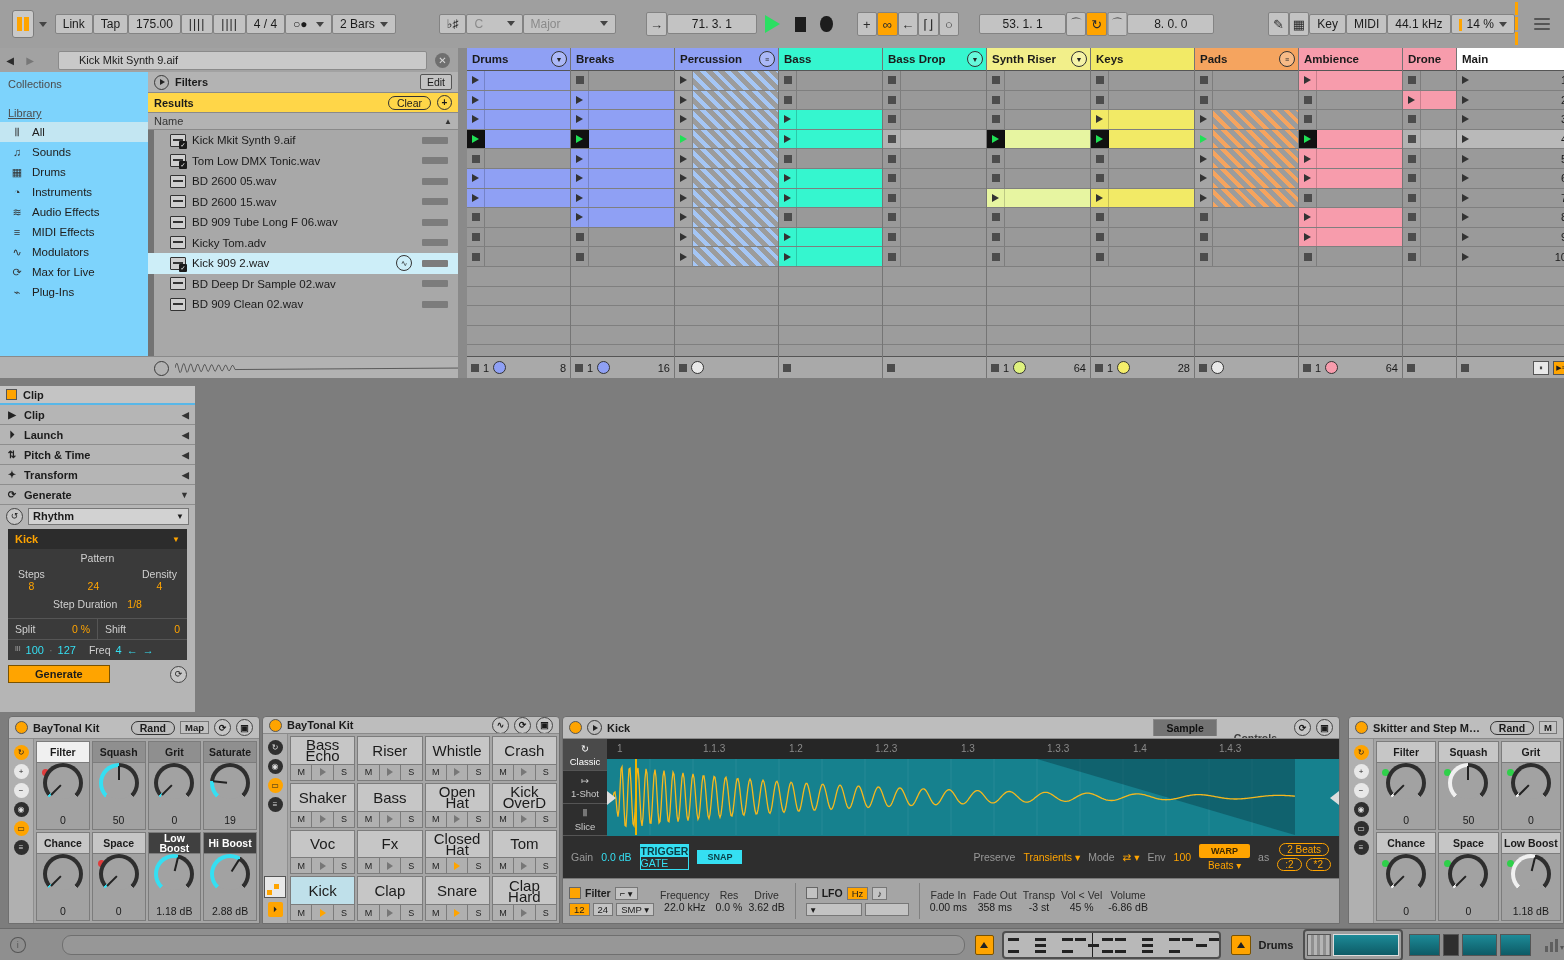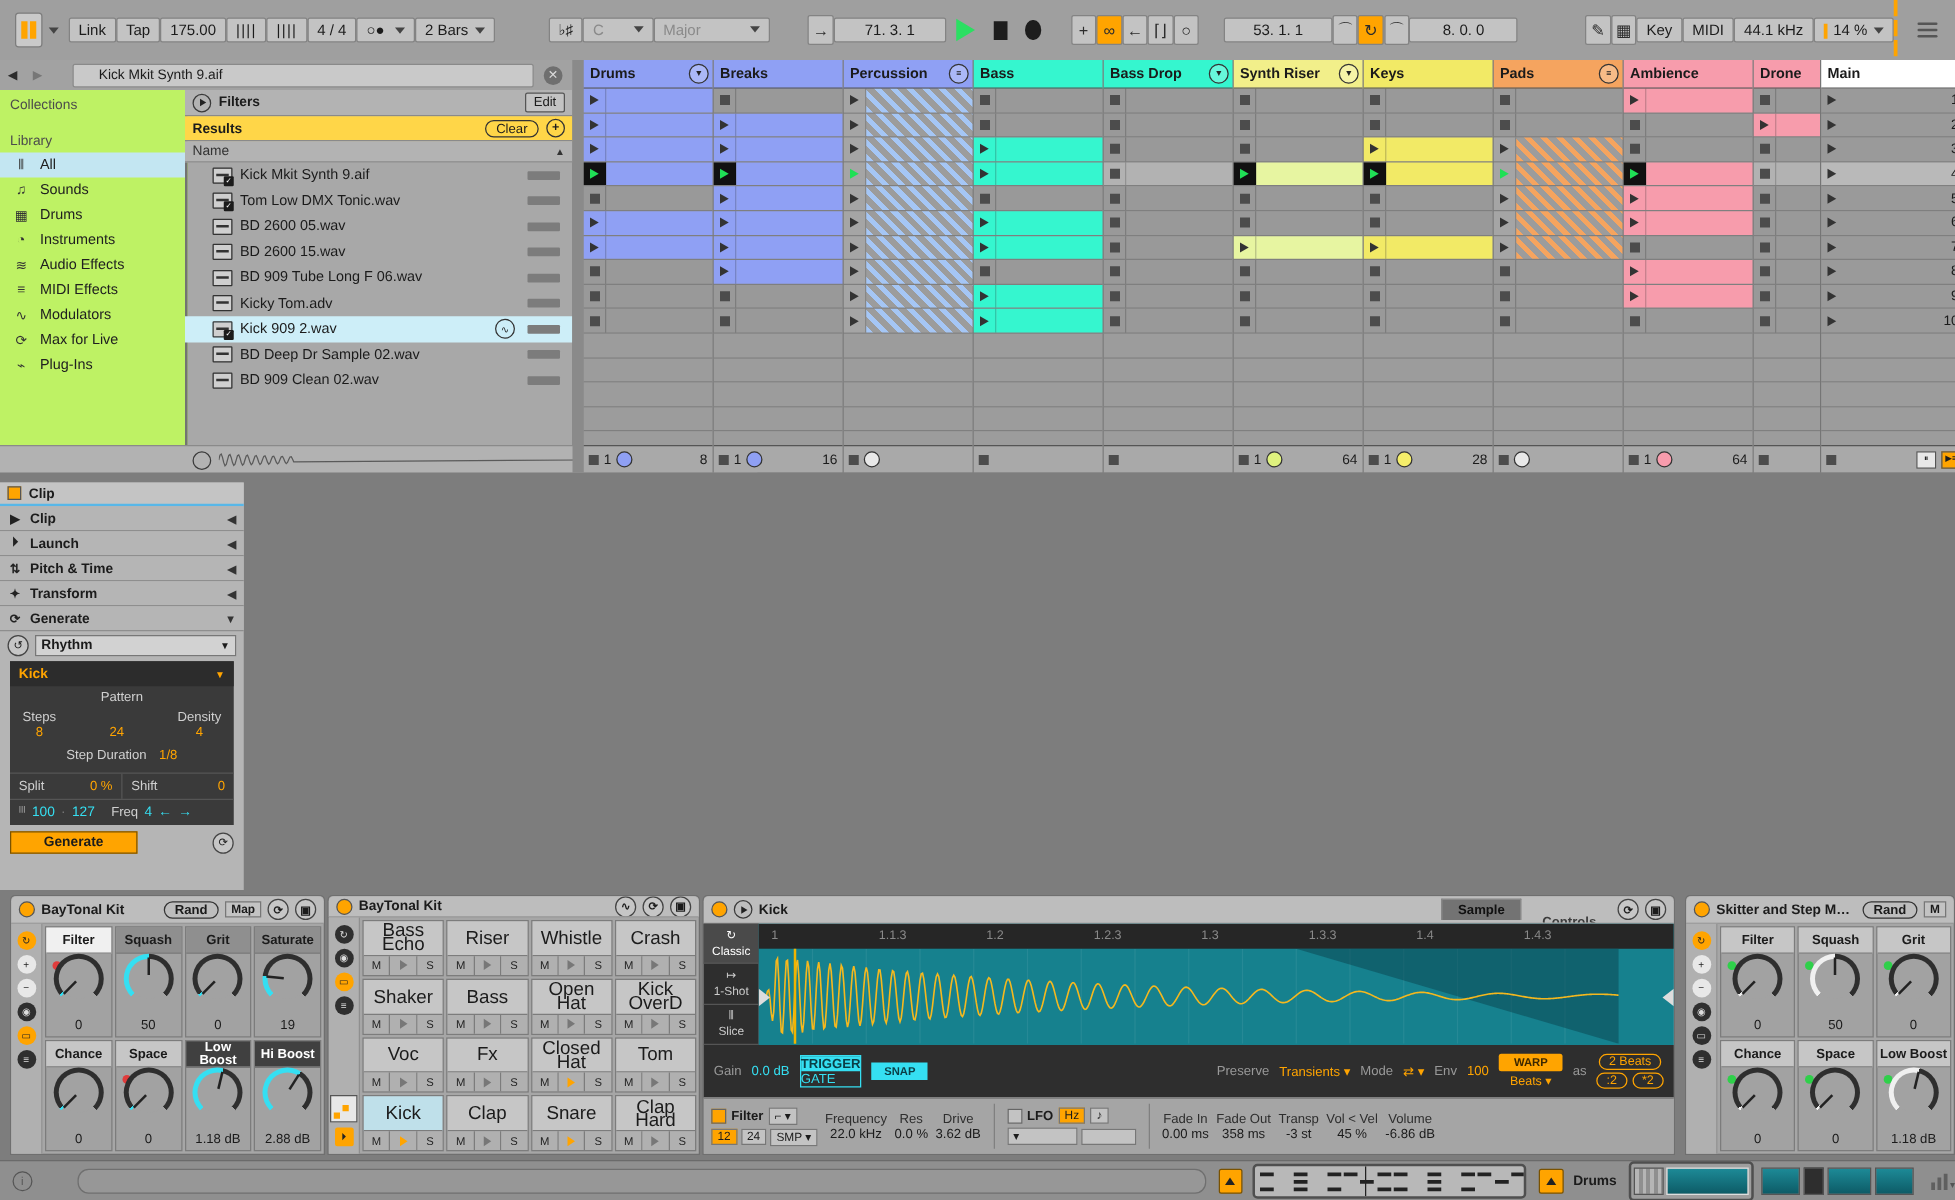--- a/index.html
+++ b/index.html
@@ -23,21 +23,21 @@
   .sq{width:24px;height:22px;background:#c3c3c3;border:1px solid #838383;border-radius:2px;display:flex;align-items:center;justify-content:center;font-size:13px;color:#2c2c2c;}
   .cpu-bar{display:inline-block;width:3px;height:12px;background:#ffa400;margin-right:5px;vertical-align:middle;}
   .viewtoggle i{display:inline-block;width:3px;height:13px;background:#ffa400;margin-right:2px;}
   .hamb i{display:block;width:16px;height:2.5px;background:#555;margin:2.5px 0;border-radius:1px;}
   
   #browser{left:0;top:48px;width:458px;height:330px;background:#a8a8a8;border-right:1px solid #6d6d6d;}
   #bsearchrow{left:0;top:0;width:458px;height:24px;background:#a2a2a2;border-bottom:1px solid #7e7e7e;display:flex;align-items:center;}
   .navb{width:20px;height:18px;display:flex;align-items:center;justify-content:center;color:#2c2c2c;font-size:10px;}
   #bsearch{flex:1;height:17px;margin:0 8px 0 18px;background:#c9c9c9;border:1px solid #8a8a8a;border-radius:2px;font:11px "Liberation Sans",sans-serif;padding:0 4px 0 20px;color:#1b1b1b;}
   .clearx{width:15px;height:15px;border-radius:50%;background:#6f6f6f;color:#d9d9d9;font-size:10px;display:flex;align-items:center;justify-content:center;margin-right:8px;}
-  #bleft{left:0;top:24px;width:148px;height:284px;background:#bef264;border-right:2px solid #737373;overflow:hidden;}
+  #bleft{left:0;top:24px;width:148px;height:284px;background:#7dd3fc;border-right:6px solid #737373;overflow:hidden;}
   .bhead{padding:6px 8px 3px 8px;color:#4c4c4c;font-size:11px;}
   .bitem{display:flex;align-items:center;height:20px;padding-left:10px;gap:8px;color:#202020;font-size:11.5px;}
   .bitem.sel{background:#c3e6f2;}
   .swatch{width:9px;height:9px;border-radius:2px;}
   .licon{width:14px;text-align:center;color:#333;font-size:11px;}
   #bright{left:148px;top:24px;width:310px;height:284px;overflow:hidden;}
   #filters{height:20px;background:#b3b3b3;border-bottom:1px solid #8a8a8a;display:flex;align-items:center;padding:0 6px;gap:6px;}
   .playcirc{width:13px;height:13px;border-radius:50%;border:1px solid #3a3a3a;display:flex;align-items:center;justify-content:center;}
   .playcirc i{width:0;height:0;border-top:3px solid transparent;border-bottom:3px solid transparent;border-left:5px solid #222;margin-left:1px;}
   #editbtn{margin-left:auto;border:1px solid #555;border-radius:2px;background:#c3c3c3;padding:1px 6px;font-size:10.5px;}
@@ -243,21 +243,21 @@
 
   <div id="browser" class="abs">
     <div id="bsearchrow" class="abs">
       <span class="navb">◀</span>
       <span class="navb" style="color:#777;">▶</span>
       <input id="bsearch" value="Kick Mkit Synth 9.aif" style="">
       <span class="clearx">✕</span>
     </div>
     <div id="bleft" class="abs">
       <div class="bhead">Collections</div>
-      <div class="bhead" style="margin-top:8px;">Library</div>
+      <div class="bhead" style="margin-top:8px;text-decoration:underline;">Library</div>
       <div id="library">
           <div class="bitem sel">
             <span class="licon">⫴</span>
             <span>All</span>
           </div>
           <div class="bitem">
             <span class="licon">♫</span>
             <span>Sounds</span>
           </div>
           <div class="bitem">

